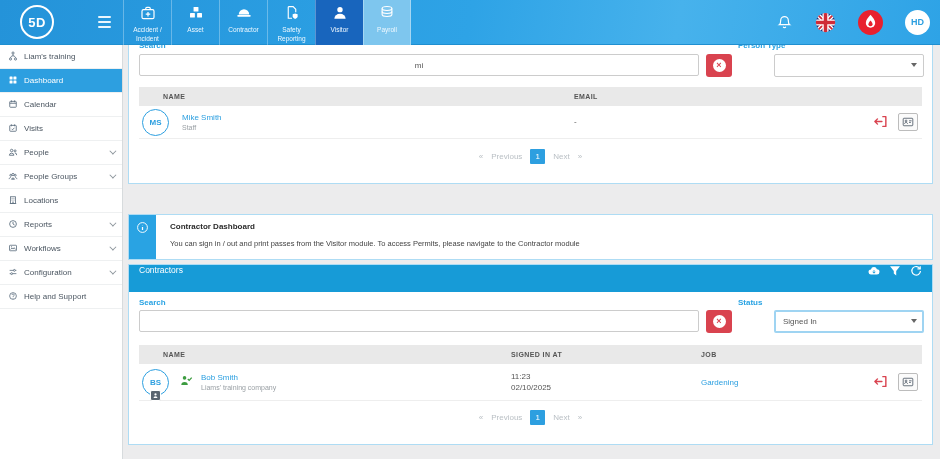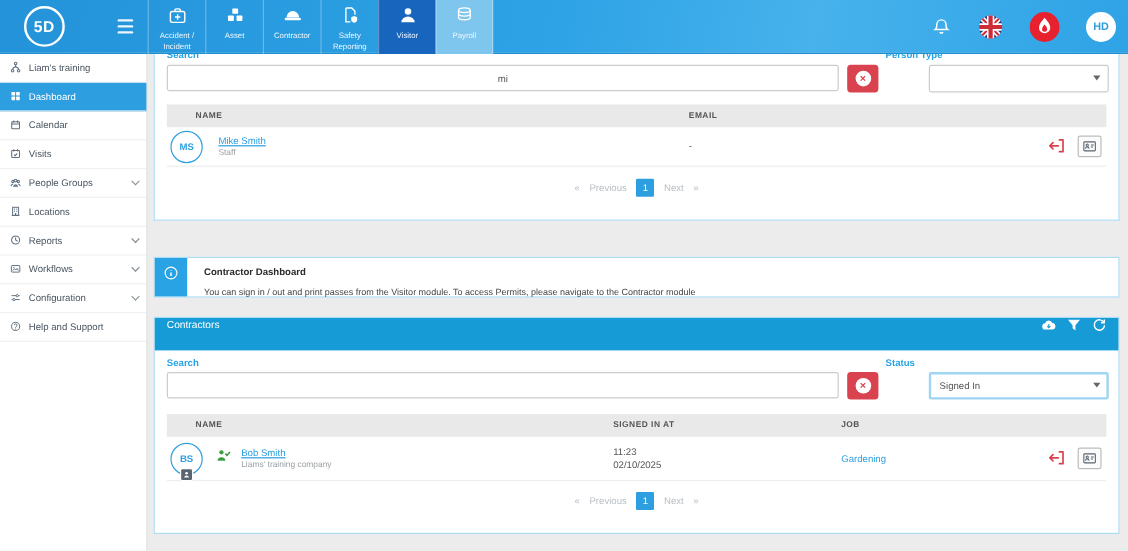--- a/index.html
+++ b/index.html
@@ -66,38 +66,38 @@
   .trow { display:flex; align-items:center; border-bottom:1px solid #eee; }
   .cell { flex:none; }
   .c-grow { flex:1; }
   .c-icons { width:72px; display:flex; justify-content:flex-end; align-items:center; gap:10px; padding-right:4px; }
   .avatar { width:27px; height:27px; border:1.5px solid #2d9fe0; border-radius:50%; color:#2d9fe0;
     background:#fff; font-size:8px; font-weight:bold; display:flex; align-items:center; justify-content:center; flex:none; }
   .avatar-wrap { position:relative; flex:none; }
   .avatar-badge { position:absolute; left:8px; bottom:-5px; width:11px; height:11px; background:#5a6570;
     border:1.5px solid #fff; border-radius:2px; display:flex; align-items:center; justify-content:center; }
   .avatar-badge svg { width:7px; height:7px; }
-  .name-link { color:#2b9fe0; font-size:8px; cursor:pointer;text-decoration:underline; }
+  .name-link { color:#2b9fe0; font-size:8px; cursor:pointer; }
   .sub-text { color:#9aa0a5; font-size:7px; margin-top:2px; }
   .cell-text { font-size:8px; color:#555; line-height:1.4; }
   .link-cell { font-size:8px; color:#2b9fe0; cursor:pointer; }
   .icon-btn { width:20px; height:18px; background:#fbfbfb; border:1px solid #bcbcbc; border-radius:2px;
     display:flex; align-items:center; justify-content:center; cursor:pointer; }
   .icon-btn svg { width:12px; height:12px; }
   .signout-btn { background:none; border:none; cursor:pointer; width:16px; height:16px; padding:0; }
   .signout-btn svg { width:15px; height:15px; }
 
   .pag { position:absolute; left:0; right:0; display:flex; justify-content:center; align-items:center;
     gap:8px; font-size:8px; color:#b9bfc4; }
   .pag span { cursor:pointer; }
   .page-box { width:15px; height:15px; background:#2d9fe0; color:#fff; border-radius:1px;
     display:flex; align-items:center; justify-content:center; font-size:8px; cursor:pointer; }
 
   
-  .infobox { position:absolute; top:169px; left:5px; width:805px; height:34px; background:#fff;
+  .infobox { position:absolute; top:169px; left:5px; width:805px; height:46px; background:#fff;
     border:1px solid #aedcf4; display:flex; }
   .info-stripe { width:27px; background:#29a3e3; flex:none; display:flex; justify-content:center; padding-top:6px; }
   .info-stripe svg { width:13px; height:13px; }
   .info-content { padding:7px 14px; }
   .info-title { font-size:8px; font-weight:bold; color:#2b2b2b; margin-bottom:8px; }
   .info-text { font-size:7.5px; color:#444; }
 
   
   #panel-contractors { top:219px; height:181px; }
   .phead { height:27px; background:#179bd7; color:#fff; display:flex; align-items:flex-start; padding:0 10px; font-size:8.5px; }
@@ -220,20 +220,30 @@
           <path d="M2.8 6.8h10.4M5.5 2.2v3M10.5 2.2v3"></path>
         </svg></span>
     <span>Calendar</span>
   </div>
   <div class="side-item">
     <span><svg viewBox="0 0 16 16" fill="none" stroke="currentColor" stroke-width="1.4">
           <rect x="2.8" y="3.8" width="10.4" height="9.4" rx="1"></rect>
           <path d="M5.5 2.2v3M10.5 2.2v3M5.8 9.3l1.5 1.5 3-3.2"></path>
         </svg></span>
     <span>Visits</span>
+  </div>
+  <div class="side-item">
+    <span><svg viewBox="0 0 16 16" fill="none" stroke="currentColor" stroke-width="1.4">
+          <circle cx="5.8" cy="5.6" r="2"></circle>
+          <path d="M2.2 13.2a3.6 3.3 0 0 1 7.2 0z"></path>
+          <circle cx="11.3" cy="6.2" r="1.6"></circle>
+          <path d="M11 9.6a3 3 0 0 1 2.8 3.4"></path>
+        </svg></span>
+    <span>People</span>
+    <span class="chev"></span>
   </div>
   <div class="side-item">
     <span><svg viewBox="0 0 16 16" fill="none" stroke="currentColor" stroke-width="1.4">
           <circle cx="4.4" cy="6.8" r="1.5"></circle>
           <circle cx="8" cy="5.6" r="1.8"></circle>
           <circle cx="11.6" cy="6.8" r="1.5"></circle>
           <path d="M1.8 13c.4-2 1.6-3 2.9-3M14.2 13c-.4-2-1.6-3-2.9-3M5.5 13.2a2.6 2.6 0 0 1 5 0z"></path>
         </svg></span>
     <span>People Groups</span>
     <span class="chev"></span>

